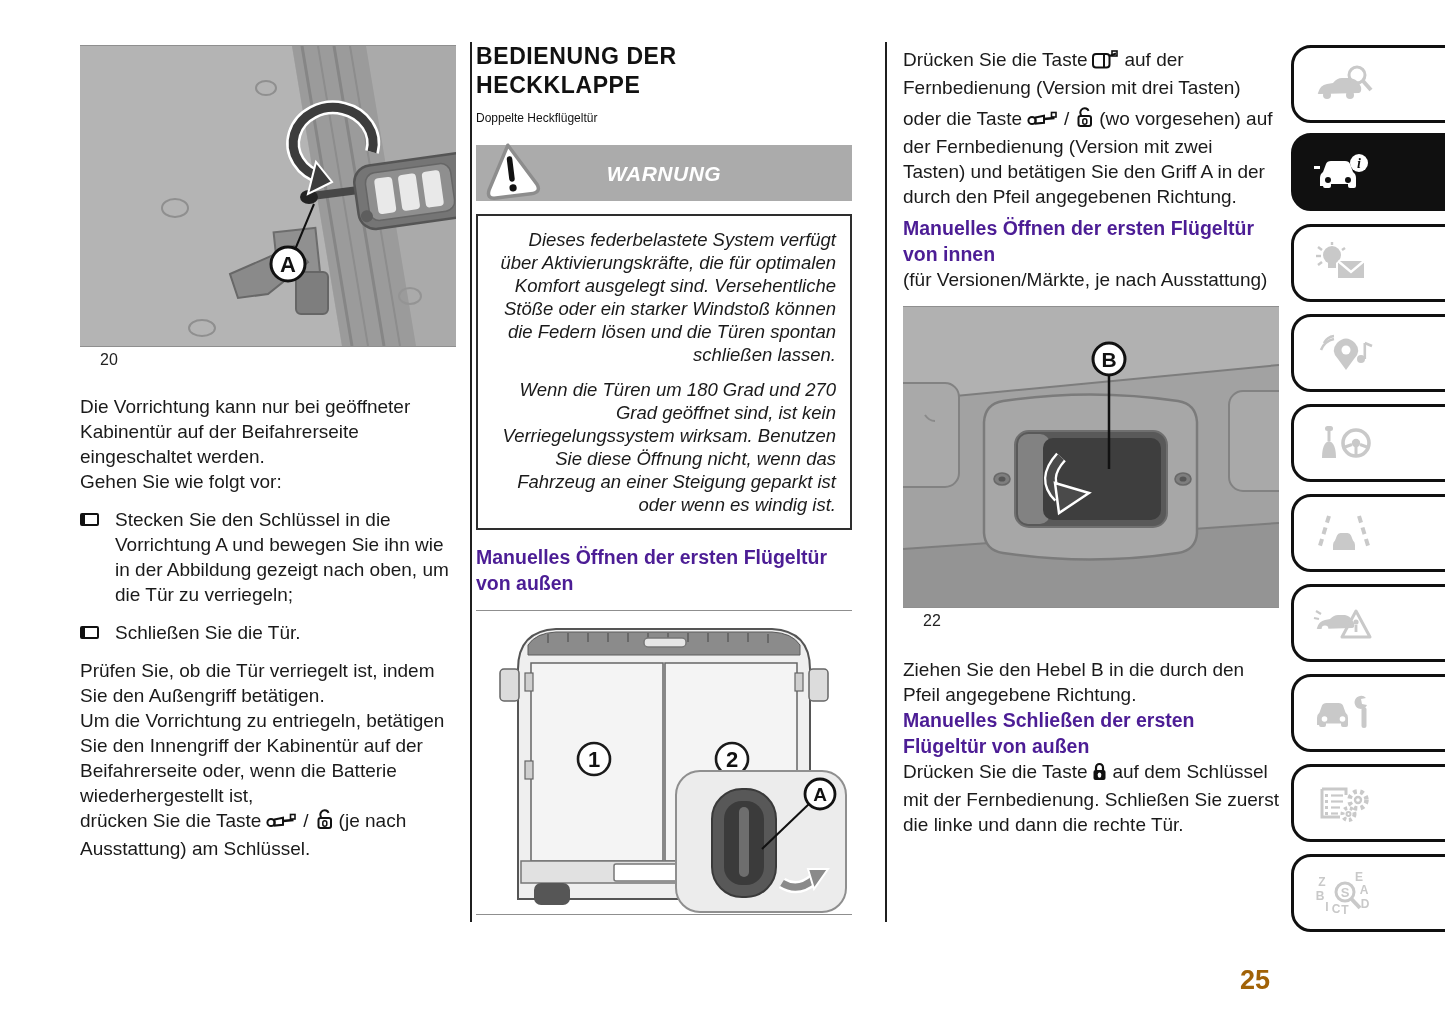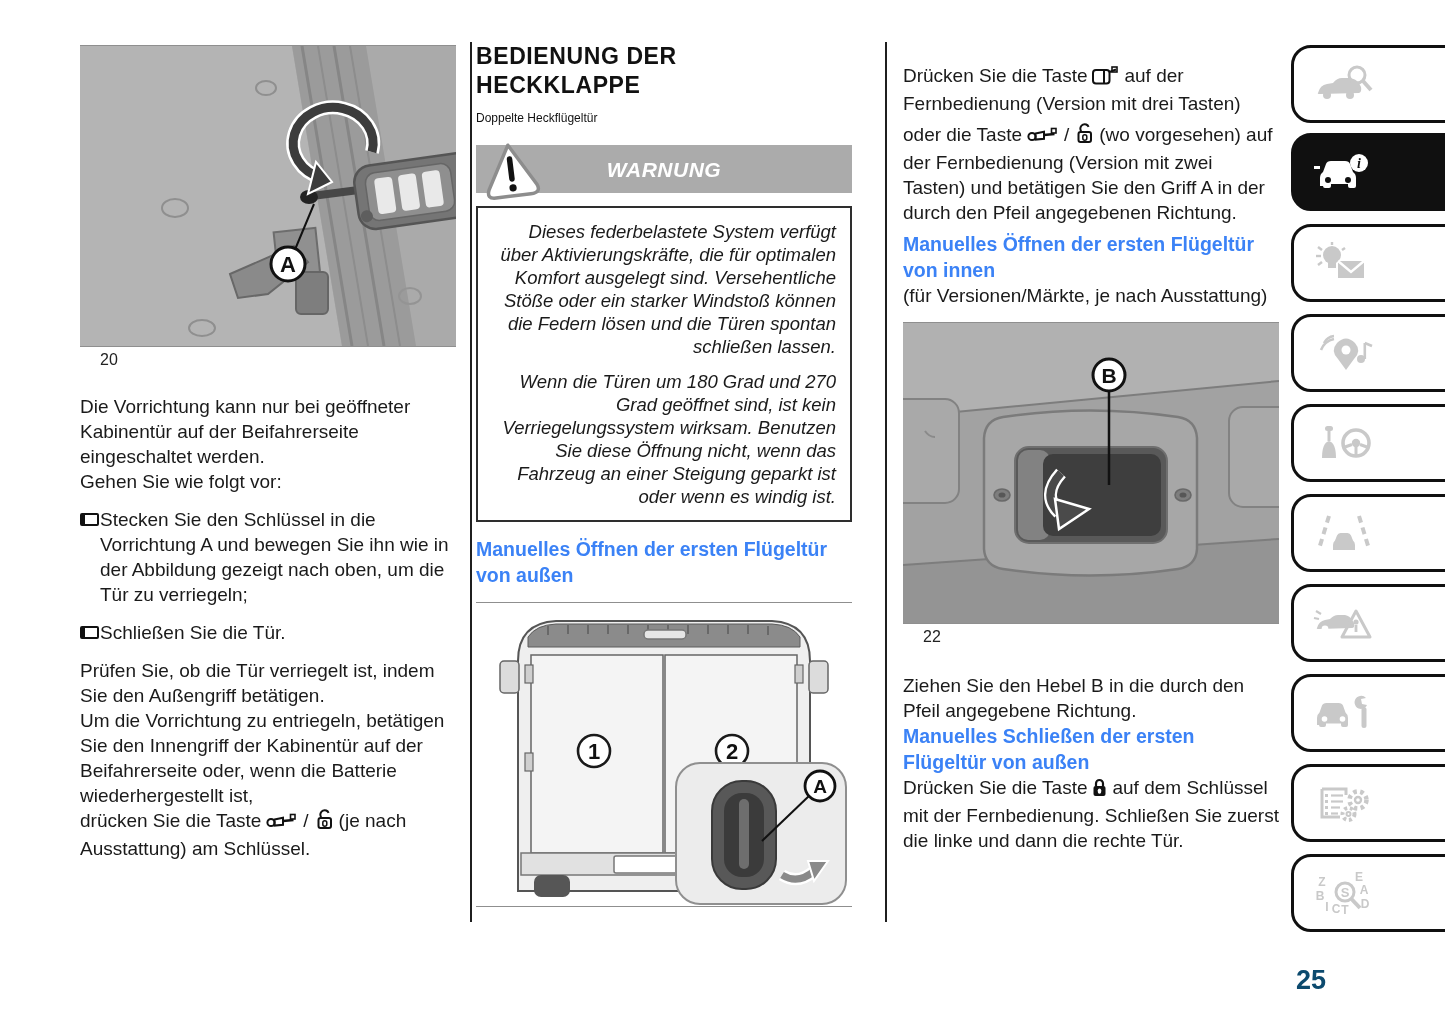--- a/index.html
+++ b/index.html
@@ -20,38 +20,38 @@
   .figure{border-top:1px solid #8f8f8f;border-bottom:1px solid #8f8f8f;}
   .figure svg{display:block;}
   .fig-caption{font-size:16px;line-height:20px;color:#222;margin:3px 0 0 20px;}
 
   p{margin:0;}
   .h1{
     font-size:23px;line-height:29px;font-weight:900;letter-spacing:0.6px;
     max-width:300px;margin:42px 0 6px 0;color:#111;
   }
   .h2{font-size:12px;line-height:25px;font-weight:normal;margin:0 0 14px 0;color:#111;}
-  .h3{font-size:19.5px;line-height:26px;font-weight:bold;color:#3b82f6;}
+  .h3{font-size:19.5px;line-height:26px;font-weight:bold;color:#4c1d95;}
 
   .warnbox{
-    position:relative;height:48px;background:#ababab;
+    position:relative;height:56px;background:#ababab;
     display:flex;align-items:center;justify-content:center;margin-bottom:13px;
   }
   .warnbox .warn-label{
     color:#ffffff;font-weight:bold;font-style:italic;font-size:21px;letter-spacing:0.5px;
   }
   .warn-tri{position:absolute;left:2px;top:-7px;}
 
   .italicbox{
     border:2px solid #2e2e2e;padding:12px 14px;font-style:italic;
     font-size:18.5px;line-height:23px;margin-bottom:14px;text-align:right;
   }
   .italicbox p + p{margin-top:12px;}
 
-  .bullet{display:flex;gap:1px;margin:13px 0;}
+  .bullet{display:flex;gap:16px;margin:13px 0;}
   .cbx{
     flex:0 0 auto;width:12px;height:9px;margin-top:6px;
     border:2px solid #111;border-left-width:5px;border-radius:2px;
   }
   .iicon{display:inline-block;vertical-align:-3px;margin:0 5px;}
   .sep{margin:0 2px;}
 
   
   #sidebar{position:absolute;left:1291px;top:0;width:154px;height:1018px;}
   .tab{
@@ -59,21 +59,21 @@
     background:#ffffff;border:3px solid #101010;border-radius:20px;
     color:#c9c9c9;
   }
   .tab.active{background:#101010;color:#ffffff;}
   .tab svg{position:absolute;left:18px;top:50%;transform:translateY(-50%);}
   .tab .cut{fill:#ffffff;}
   .tab.active .cut{fill:#101010;}
   .tab .cut-stroke{stroke:#ffffff;}
 
   #page-number{
-    position:absolute;left:1296px;top:968px;font-size:27px;font-weight:800;color:#0c4a6e;
+    position:absolute;left:1240px;top:968px;font-size:27px;font-weight:800;color:#a16207;
   }
   .note{font-size:19px;line-height:25px;}
   .leadline{stroke:#111;stroke-width:2;}
 </style>
 </head>
 <body>
 
 <div class="col" id="col-left">
   <div class="figure" style="margin-top:45px">
     <svg width="376" height="300" viewBox="0 0 376 300">
@@ -214,21 +214,21 @@
       <line x1="334" y1="192" x2="286" y2="238" class="leadline"></line>
       <circle cx="344" cy="183" r="15" fill="#ffffff" stroke="#111" stroke-width="2.8"></circle>
       <text x="344" y="190" text-anchor="middle" font-size="19" font-weight="bold" fill="#111" font-family="Liberation Sans, sans-serif">A</text>
     </svg>
   </div>
 </div>
 
 <div class="vline" id="vline2"></div>
 
 <div class="col" id="col-right">
-  <p style="margin-top:63px">
+  <p style="margin-top:47px">
     <span>Drücken Sie die Taste</span><span class="iicon"><svg width="27" height="19" viewBox="0 0 27 19">
           <rect x="1" y="4" width="16.5" height="13.5" rx="3" fill="none" stroke="#111" stroke-width="2"></rect>
           <line x1="12" y1="4" x2="12" y2="17.5" stroke="#111" stroke-width="2"></line>
           <path d="M17.5 6 L24 3.5" stroke="#111" stroke-width="2" fill="none"></path>
           <rect x="20" y="1" width="5" height="5" fill="none" stroke="#111" stroke-width="1.6"></rect>
         </svg></span><span>auf der Fernbedienung (Version mit drei Tasten)</span>
   </p>
   <p style="margin-top:6px">
     <span>oder die Taste</span><span class="iicon"><svg width="30" height="18" viewBox="0 0 30 18">
           <circle cx="5" cy="10.5" r="3.6" fill="none" stroke="#111" stroke-width="2"></circle>

